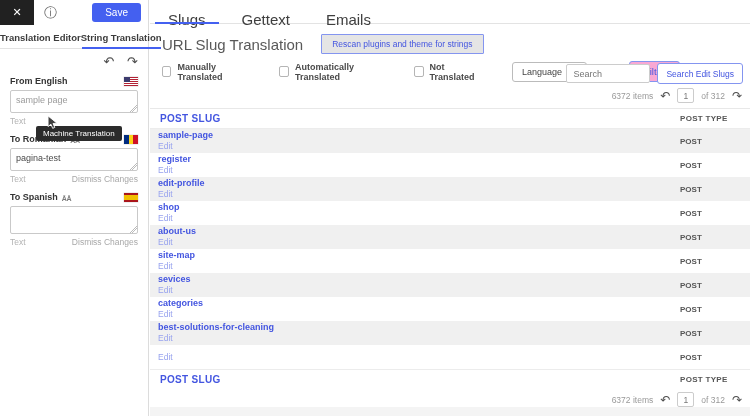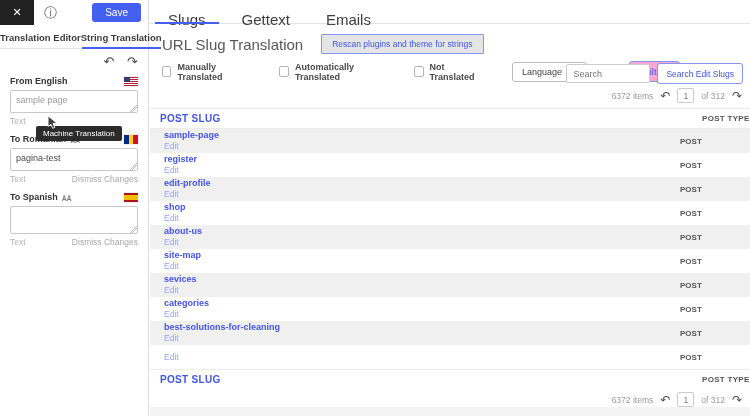--- a/index.html
+++ b/index.html
@@ -82,24 +82,24 @@
   .pag.bottom { margin:4px 0 0; }
   .pag-arrow { font-size:12px; color:#4d4d4d; line-height:12px; cursor:pointer; }
   .pag-input { width:17px; height:15px; border:1px solid #ccc; border-radius:2px; text-align:center;
                line-height:15px; font-size:8.5px; color:#777; background:#fff; }
   .table { flex:0 0 auto; border-top:1px solid #e8e8e8; }
   .t-head, .t-foot { display:flex; height:20px; align-items:center; }
   .t-head { border-bottom:1px solid #ececec; }
   .t-foot { border-top:1px solid #ececec; height:19px; }
   .th-slug { flex:1; padding-left:10px; font-size:10px; font-weight:bold; color:var(--link);
              letter-spacing:0.3px; cursor:pointer; }
-  .th-type { width:48px; font-size:8px; font-weight:bold; color:#555; letter-spacing:0.3px; }
+  .th-type { width:70px; font-size:8px; font-weight:bold; color:#555; letter-spacing:0.3px; }
   .t-row { display:flex; align-items:center; height:24px; }
   .t-row:nth-child(odd) { background:#f0f0f0; }
-  .cell-slug { flex:1; padding-left:14px; display:flex; flex-direction:column; justify-content:center; gap:2px; }
+  .cell-slug { flex:1; padding-left:8px; display:flex; flex-direction:column; justify-content:center; gap:2px; }
   .slug-link { font-size:9px; font-weight:bold; color:var(--link); line-height:9px; cursor:pointer; text-decoration:none; }
   .edit-link { font-size:8.5px; color:var(--edit); line-height:9px; cursor:pointer; text-decoration:none; }
   .cell-type { width:70px; font-size:8px; font-weight:bold; color:#555; }
   .gray-strip { flex:1 1 auto; background:#f4f4f4; }
 </style>
 </head>
 <body>
 
 <div class="app" style="--accent: #4460f0; --link: #4355e0; --edit: #98a3ee;">
 

